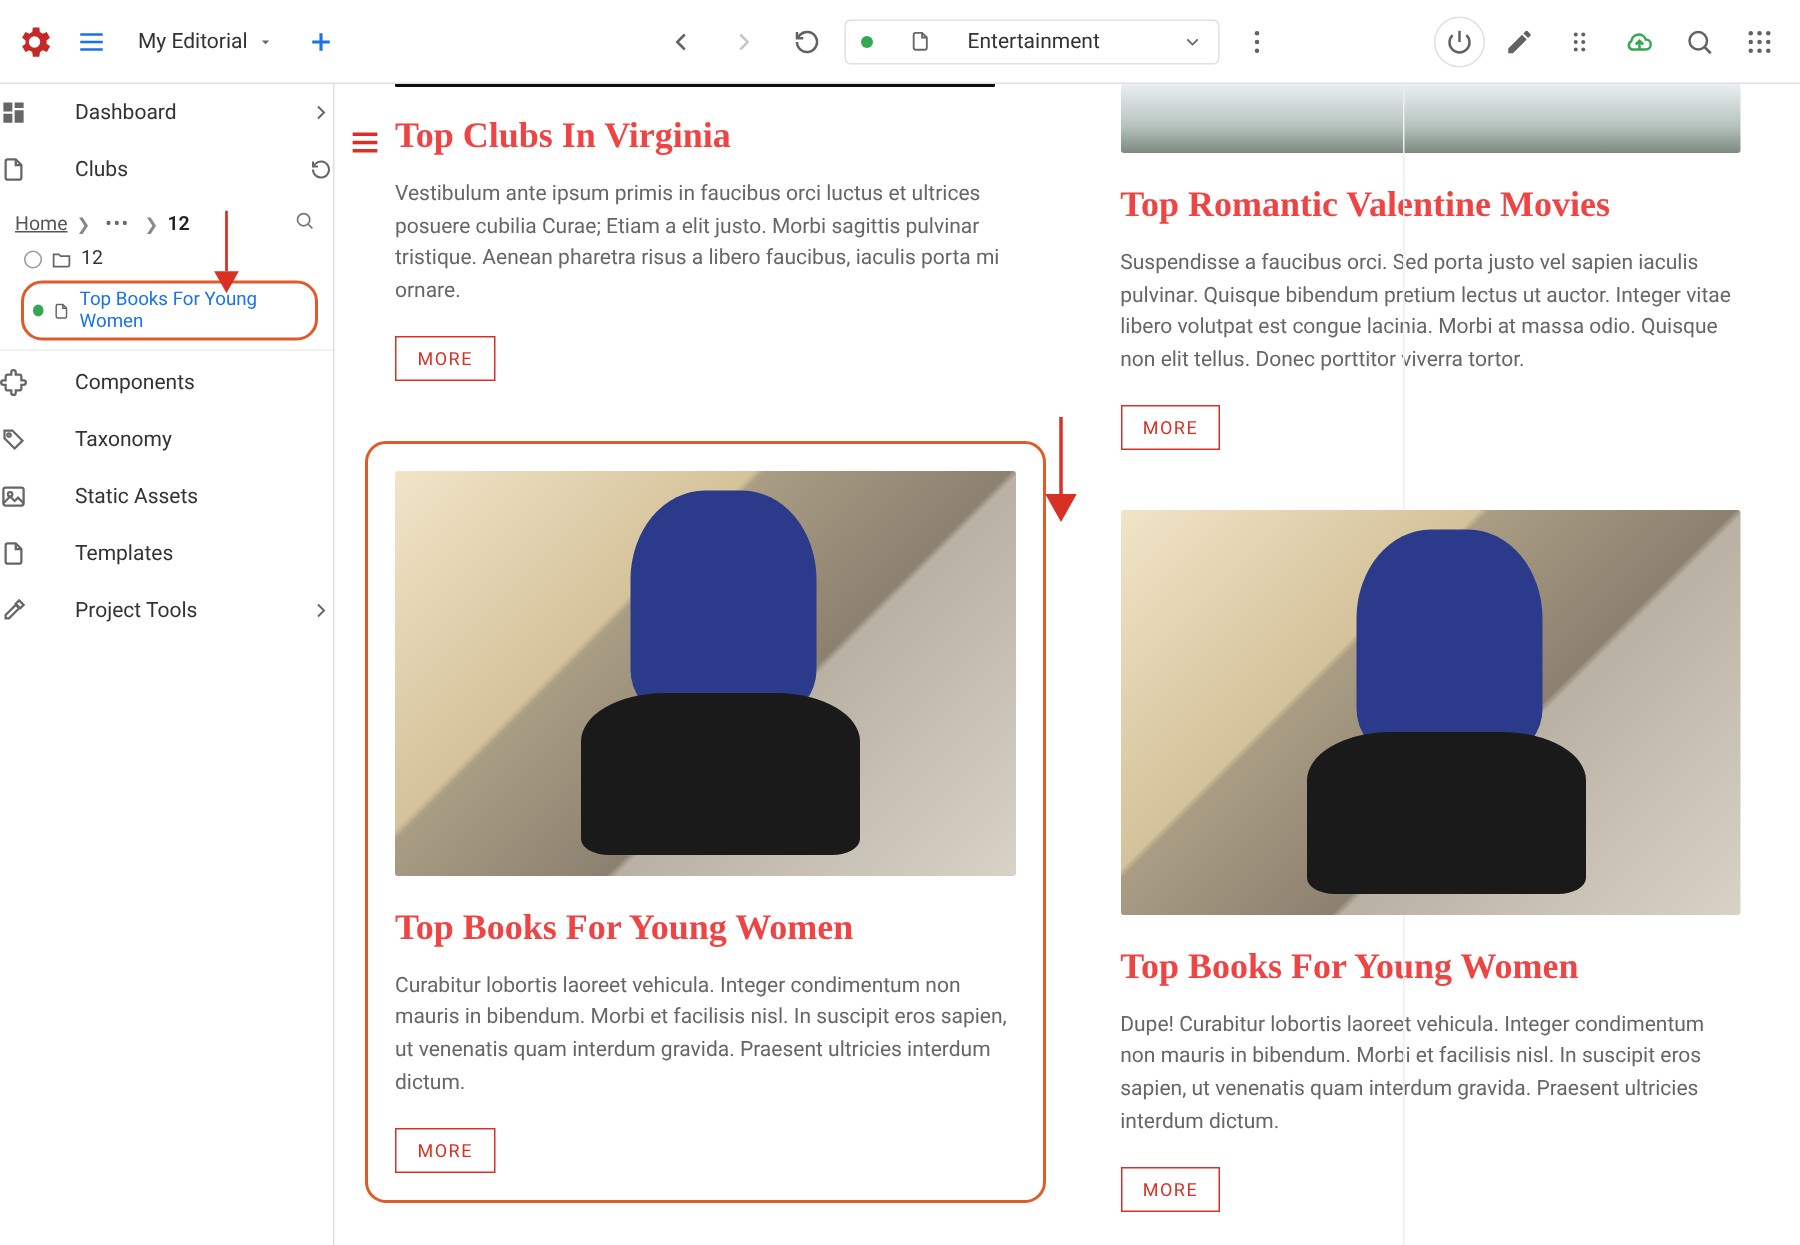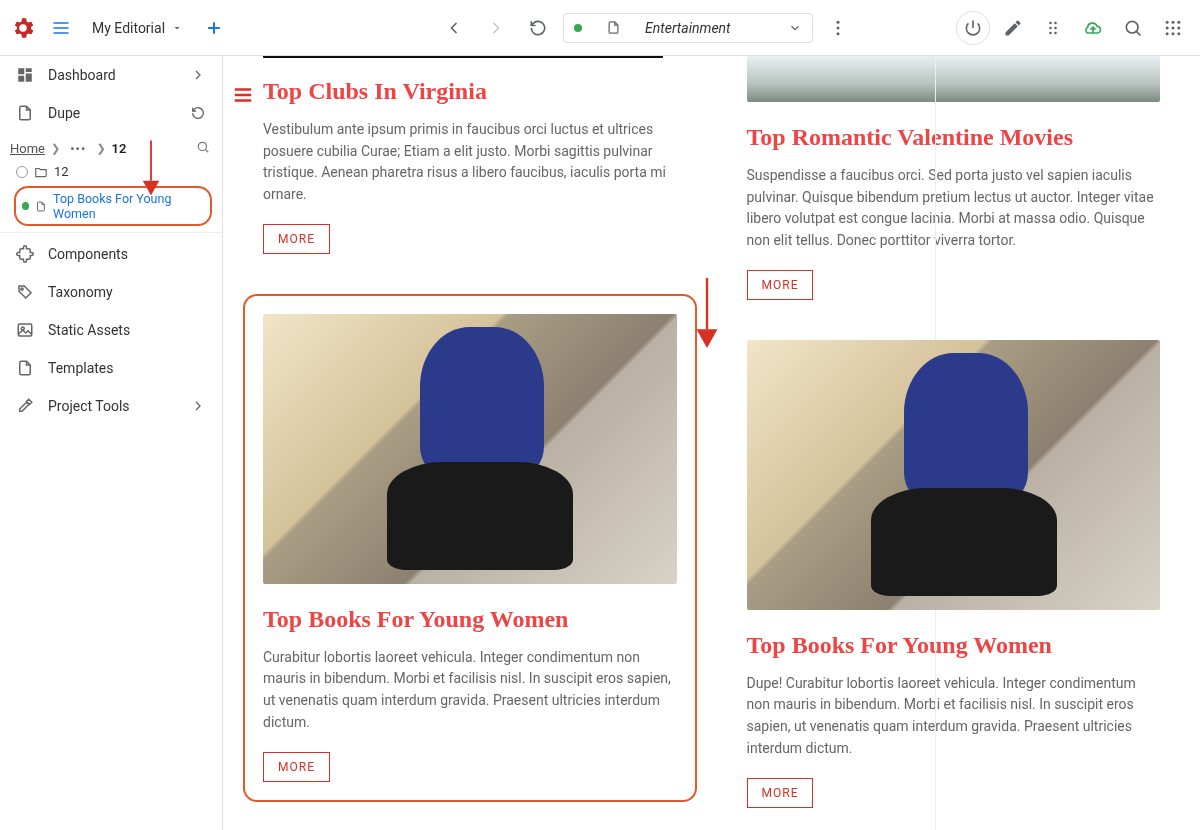--- a/index.html
+++ b/index.html
@@ -4,31 +4,31 @@
 <style>
   * { box-sizing: border-box; margin: 0; padding: 0; }
   body { font-family: -apple-system, BlinkMacSystemFont, "Segoe UI", Roboto, Arial, sans-serif; font-size: 14px; color: #333; background:#fff; }
   .topbar { height: 56px; border-bottom: 1px solid #e0e0e0; display:flex; align-items:center; padding: 0 10px; gap:8px; }
   .gear-logo { width:26px; height:26px; color:#c62828; }
   .tb-iconbtn { width:34px; height:34px; display:flex; align-items:center; justify-content:center; border-radius:50%; cursor:pointer; color:#5f6368; }
   .tb-iconbtn svg { width:20px; height:20px; }
   .project-picker { display:flex; align-items:center; gap:6px; cursor:pointer; padding:4px 6px; color:#333; }
   .add-btn { color:#1a73e8; }
   .spacer-fixed { width: 190px; }
-  .context-pill { display:flex; align-items:center; gap:24px; border:1px solid #e0e0e0; border-radius:4px; padding:6px 10px; min-width:250px; cursor:pointer;font-style:italic; }
+  .context-pill { display:flex; align-items:center; gap:24px; border:1px solid #e0e0e0; border-radius:4px; padding:6px 10px; min-width:250px; cursor:pointer; }
   .status-dot { width:8px; height:8px; border-radius:50%; background:#34a853; }
   .chev { margin-left:auto; color:#5f6368; }
   .flex-grow { flex:1; }
   .right-icons { display:flex; gap:6px; align-items:center; }
   .power-wrap { border:1px solid #e0e0e0; border-radius:50%; }
   .cloud-icon { color:#34a853; }
 
   .main { display:flex; height: calc(830px - 54px); }
   .sidebar { width:223px; min-width:223px; border-right:1px solid #e0e0e0; display:flex; flex-direction:column; background:#fff; font-size:14px; color:#333; position:relative; }
-  .nav-item { display:flex; align-items:center; gap:14px; padding:10px 16px; cursor:pointer; color:#333; }
+  .nav-item { display:flex; align-items:center; gap:32px; padding:10px 0; cursor:pointer; color:#333; }
   .nav-item .lead-icon { width:18px; height:18px; color:#666; }
   .nav-item .trail { margin-left:auto; color:#666; width:16px; height:16px; }
   .nav-sep { border-top:1px solid #eee; margin:2px 0; }
 
   .breadcrumb { display:flex; align-items:center; gap:6px; padding:8px 12px 4px 10px; font-size:13px; color:#555; }
   .bc-home { text-decoration: underline; cursor:pointer; }
   .bc-chev { color:#888; font-size:11px; }
   .bc-dots { padding:0 4px; cursor:pointer; color:#666; letter-spacing:1px; }
   .bc-current { font-weight:600; color:#222; }
   .bc-search { margin-left:auto; color:#777; cursor:pointer; }
@@ -202,21 +202,21 @@
       <svg class="trail" viewBox="0 0 24 24" fill="none" stroke="currentColor" stroke-width="2">
           <path d="M9 6l6 6-6 6"></path>
         </svg>
     </div>
 
     <div class="nav-item">
       <svg class="lead-icon" viewBox="0 0 24 24" fill="none" stroke="currentColor" stroke-width="2">
           <path d="M14 3H7a2 2 0 0 0-2 2v14a2 2 0 0 0 2 2h10a2 2 0 0 0 2-2V8z"></path>
           <path d="M14 3v5h5"></path>
         </svg>
-      <span>Dupe</span>
+      <span>Clubs</span>
       <svg class="trail" viewBox="0 0 24 24" fill="none" stroke="currentColor" stroke-width="2">
           <path d="M4 12a8 8 0 1 0 2.3-5.6L4 9"></path>
           <path d="M4 4v5h5"></path>
         </svg>
     </div>
 
     <div class="arrow-sidebar">
       <svg viewBox="0 0 24 60" fill="currentColor">
           <path d="M11 0h2v44h-2z"></path>
           <path d="M12 60 3 44h18z"></path>

